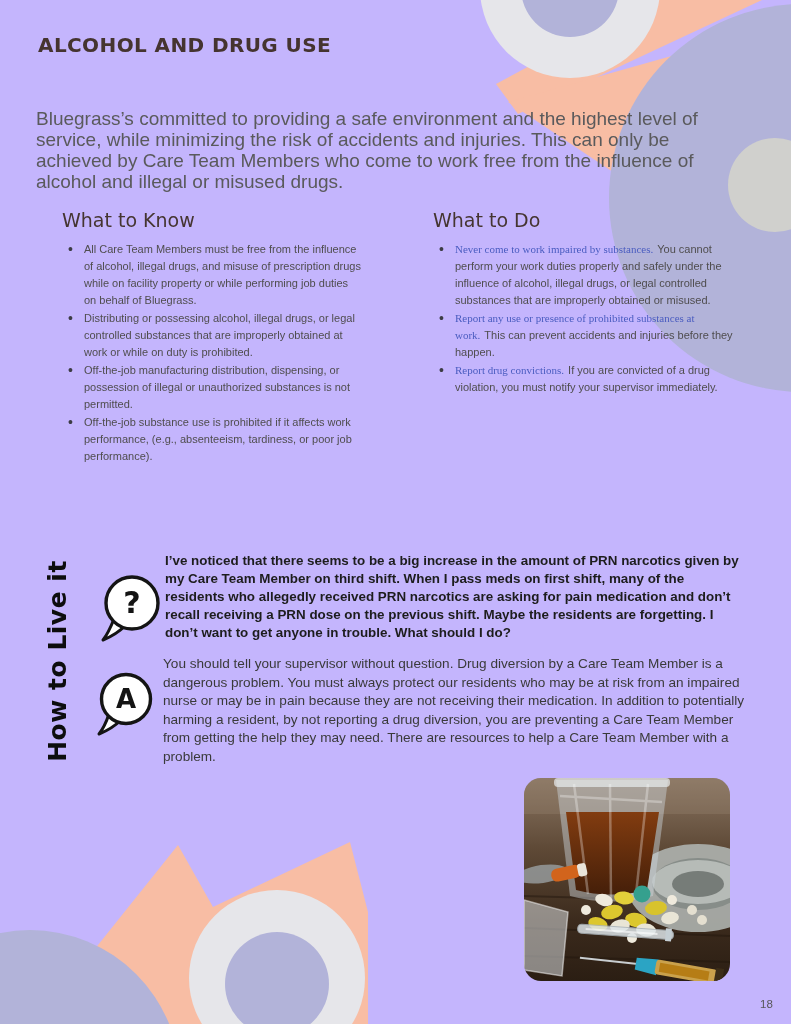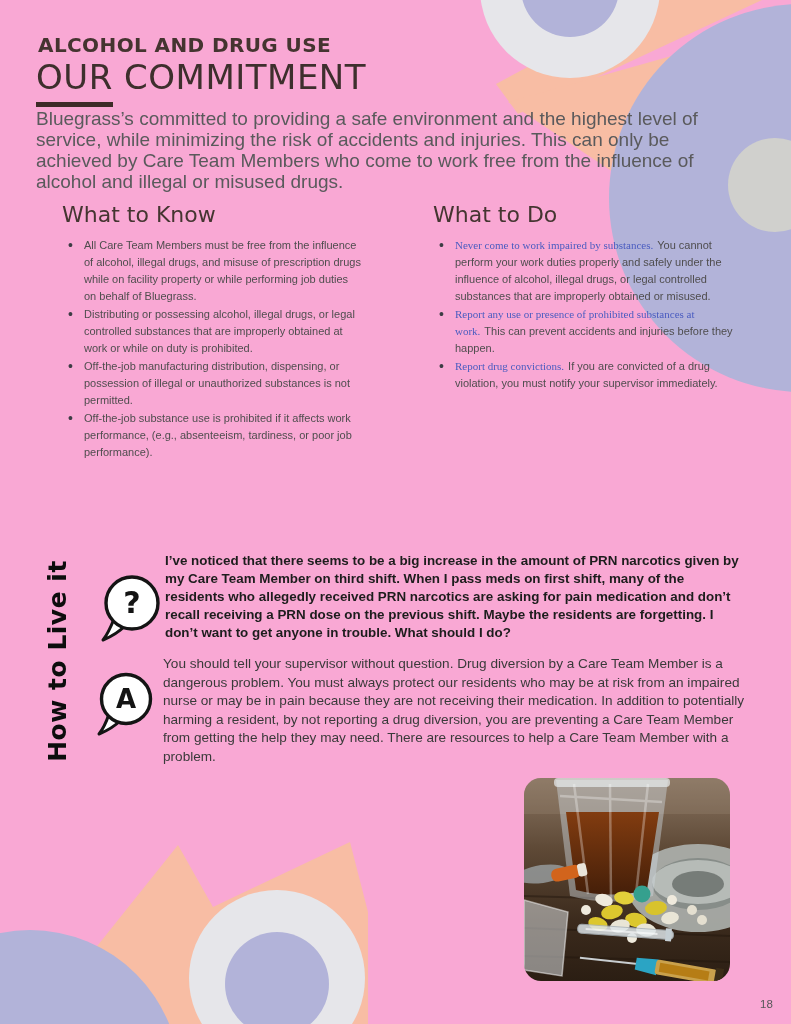--- a/index.html
+++ b/index.html
@@ -1,17 +1,17 @@
 <!DOCTYPE html>
 <html><head>
 <meta charset="utf-8">
 <style>
   html,body{margin:0;padding:0;background:#ffffff;}
   .page{
-    position:relative;width:791px;height:1024px;background:#f9a8d4;overflow:hidden;
+    position:relative;width:791px;height:1024px;background:#c4b5fd;overflow:hidden;
     font-family:"Liberation Sans",sans-serif;color:#444;
   }
   .decor{position:absolute;pointer-events:none;}
   .decor-tr{left:0;top:0;}
   .decor-bl{left:0;top:780px;}
 
   .eyebrow{
     position:absolute;left:38px;top:33px;
     font-family:"DejaVu Sans",sans-serif;font-weight:700;font-size:20px;
     letter-spacing:0.4px;color:#453430;
@@ -20,22 +20,22 @@
     position:absolute;left:36px;top:57px;
     font-family:"DejaVu Sans",sans-serif;font-weight:400;font-size:34px;
     letter-spacing:0.5px;color:#3e2f2d;white-space:nowrap;
   }
   .title .u{border-bottom:5px solid #3e2b28;padding-bottom:5px;}
   .intro{
     position:absolute;left:36px;top:108px;width:708px;
     font-size:19px;line-height:21px;color:#5a5a5c;
   }
   .col-heading{
-    font-family:"DejaVu Sans",sans-serif;font-weight:400;font-size:22px;
-    color:#453531;margin:3px 0 10px 0;
+    font-family:"DejaVu Sans",sans-serif;font-weight:400;font-size:19px;
+    color:#453531;margin:10px 0 10px 0;
   }
   .col{position:absolute;top:199px;}
   .col-know{left:62px;width:300px;}
   .col-do{left:433px;width:312px;}
   ul.bullets{list-style:none;margin:0;padding:0 0 0 4px;font-size:11px;line-height:17px;color:#4f4d4e;}
   ul.bullets li{position:relative;padding-left:18px;margin:0 0 1px 0;}
   ul.bullets li::before{content:"\2022";position:absolute;left:2px;top:0;color:#3c3c44;font-size:14px;}
   .do-lead{color:#4a5cc0;font-family:Liberation Serif, serif;}
   .do-rest{margin-left:4px;color:#4f4d4e;}
 
@@ -79,21 +79,20 @@
   </svg>
 
   <svg class="decor decor-bl" width="500" height="244" viewBox="0 0 500 244" aria-hidden="true">
     <polygon points="80,188 98,165 178,65 213,127 350,62 368,132 368,244 80,244" fill="#f8bda4"></polygon>
     <circle cx="30" cy="300" r="150" fill="#b2b3d9"></circle>
     <circle cx="277" cy="198" r="88" fill="#e6e6ea"></circle>
     <circle cx="277" cy="204" r="52" fill="#b2b3d9"></circle>
   </svg>
 
   <div class="eyebrow">ALCOHOL AND DRUG USE</div>
-  <div class="title"><span class="u">OUR</span><span> COMMITMENT</span></div>
   <div class="intro">Bluegrass’s committed to providing a safe environment and the highest level of service, while minimizing the risk of accidents and injuries. This can only be achieved by Care Team Members who come to work free from the influence of alcohol and illegal or misused drugs.</div>
 
   <div class="col col-know">
     <h2 class="col-heading">What to Know</h2>
     <ul class="bullets">
       <li>All Care Team Members must be free from the influence of alcohol, illegal drugs, and misuse of prescription drugs while on facility property or while performing job duties on behalf of Bluegrass.</li>
       <li>Distributing or possessing alcohol, illegal drugs, or legal controlled substances that are improperly obtained at work or while on duty is prohibited.</li>
       <li>Off-the-job manufacturing distribution, dispensing, or possession of illegal or unauthorized substances is not permitted.</li>
       <li>Off-the-job substance use is prohibited if it affects work performance, (e.g., absenteeism, tardiness, or poor job performance).</li>
     </ul>

